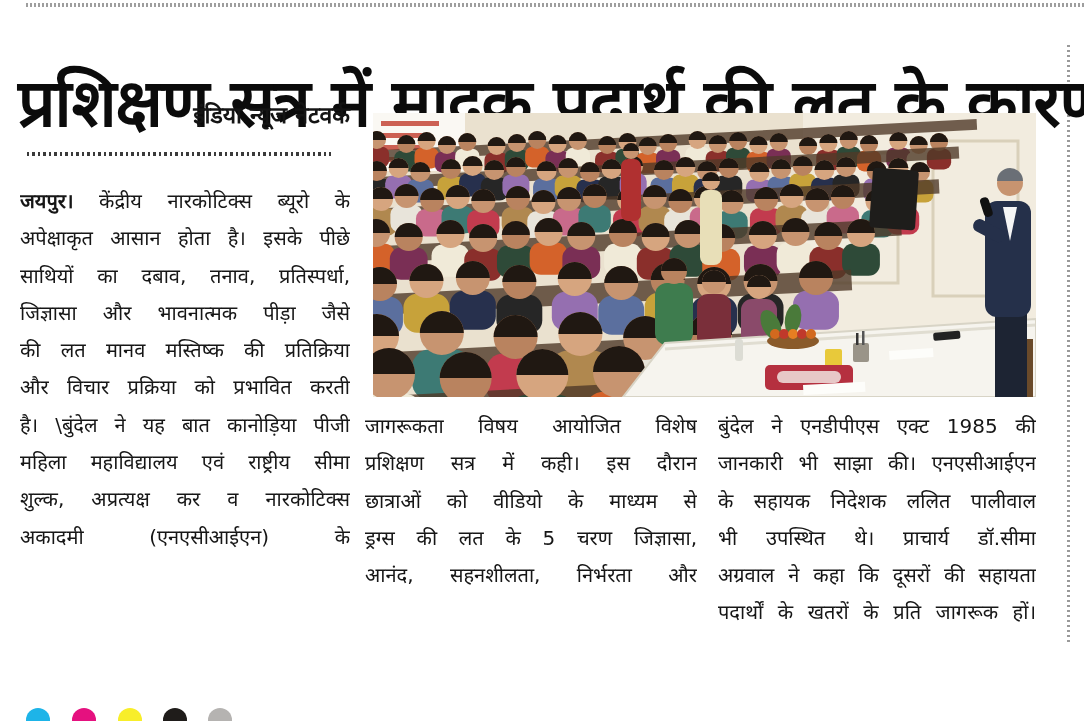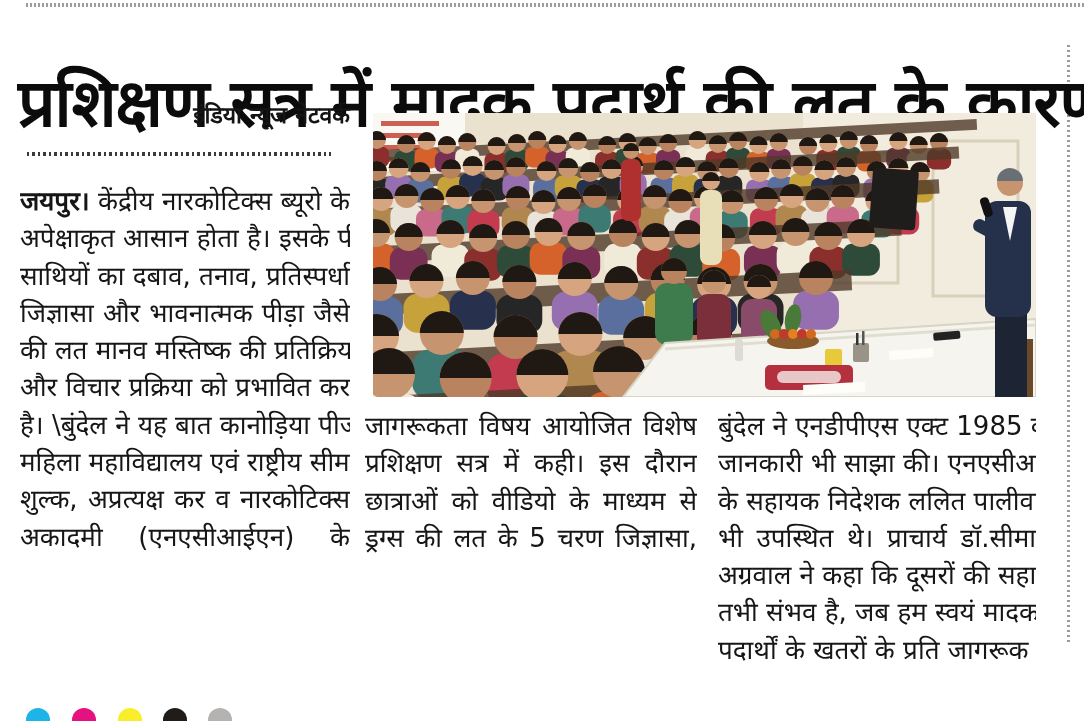--- a/index.html
+++ b/index.html
@@ -31,21 +31,21 @@
   }
   .v-rule{
     position:absolute;left:1067px;top:45px;width:3px;height:598px;
     background-image:repeating-linear-gradient(180deg,#9a9a9a 0 2px,transparent 2px 5px);
   }
   .photo{
     position:absolute;left:373px;top:113px;width:663px;height:284px;
     overflow:hidden;background:#eae1cf;
   }
   .photo svg{display:block;}
-  .col{position:absolute;font-size:26px;line-height:37.3px;color:#161616;}
+  .col{position:absolute;font-size:20px;line-height:37.3px;color:#161616;}
   .col .bodyline{
     height:37.3px;overflow:hidden;white-space:nowrap;
     text-align:justify;text-align-last:justify;
   }
   .col1{left:20px;top:183px;width:330px;}
   .col2{left:365px;top:408px;width:332px;}
   .col3{left:718px;top:408px;width:318px;}
   .lead{font-weight:bold;}
   .print-mark{
     position:absolute;width:24px;height:24px;border-radius:50%;top:708px;
@@ -453,29 +453,29 @@
   <div class="bodyline">महिला महाविद्यालय एवं राष्ट्रीय सीमा</div>
   <div class="bodyline">शुल्क, अप्रत्यक्ष कर व नारकोटिक्स</div>
   <div class="bodyline">अकादमी (एनएसीआईएन) के</div>
 </div>
 
 <div class="col col2">
   <div class="bodyline">जागरूकता विषय आयोजित विशेष</div>
   <div class="bodyline">प्रशिक्षण सत्र में कही। इस दौरान</div>
   <div class="bodyline">छात्राओं को वीडियो के माध्यम से</div>
   <div class="bodyline">ड्रग्स की लत के 5 चरण जिज्ञासा,</div>
+  <div class="bodyline">आनंद, सहनशीलता, निर्भरता और</div>
 </div>
 
 <div class="col col3">
   <div class="bodyline">बुंदेल ने एनडीपीएस एक्ट 1985 की</div>
   <div class="bodyline">जानकारी भी साझा की। एनएसीआईएन</div>
   <div class="bodyline">के सहायक निदेशक ललित पालीवाल</div>
   <div class="bodyline">भी उपस्थित थे। प्राचार्य डॉ.सीमा</div>
   <div class="bodyline">अग्रवाल ने कहा कि दूसरों की सहायता</div>
-  <div class="bodyline">तभी संभव है, जब हम स्वयं मादक</div>
   <div class="bodyline">पदार्थों के खतरों के प्रति जागरूक हों।</div>
 </div>
 
 <div class="print-mark" style="left: 26px; background: rgb(29, 180, 232);"></div>
 <div class="print-mark" style="left: 72px; background: rgb(229, 17, 127);"></div>
 <div class="print-mark" style="left: 118px; background: rgb(248, 238, 42);"></div>
 <div class="print-mark" style="left: 163px; background: rgb(31, 28, 26);"></div>
 <div class="print-mark" style="left: 208px; background: rgb(181, 179, 177);"></div>
 
 </body></html>

